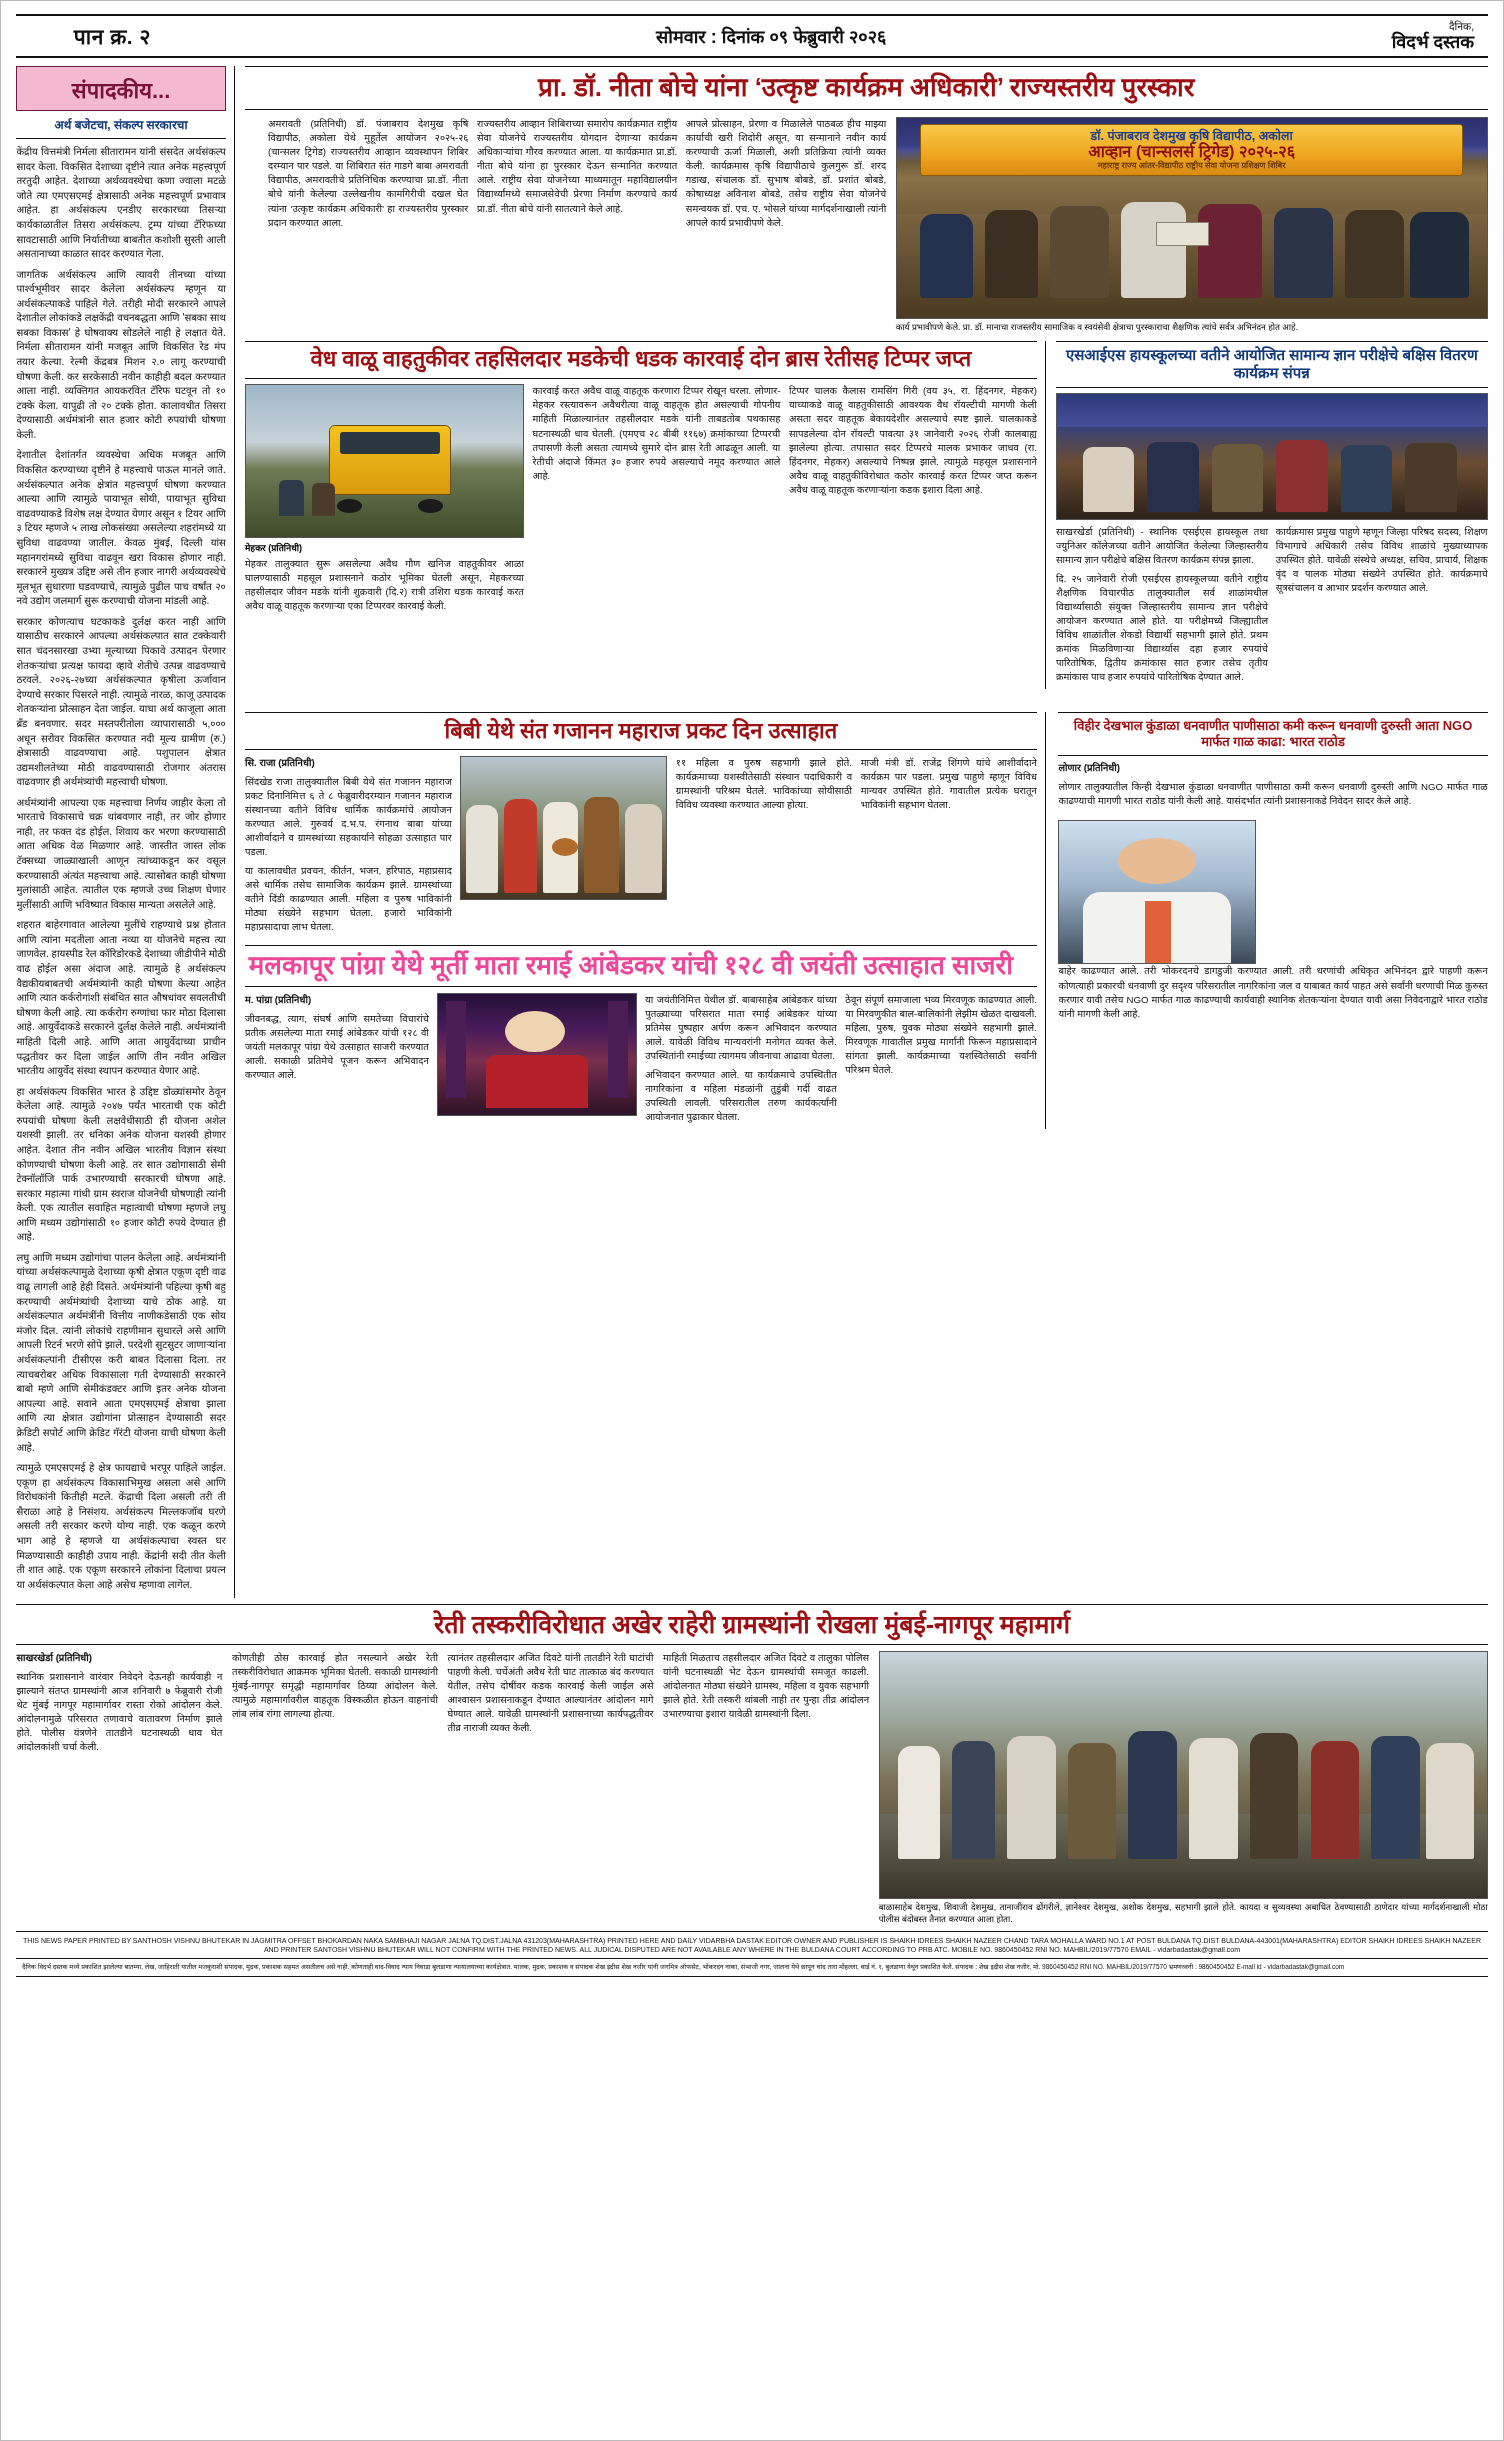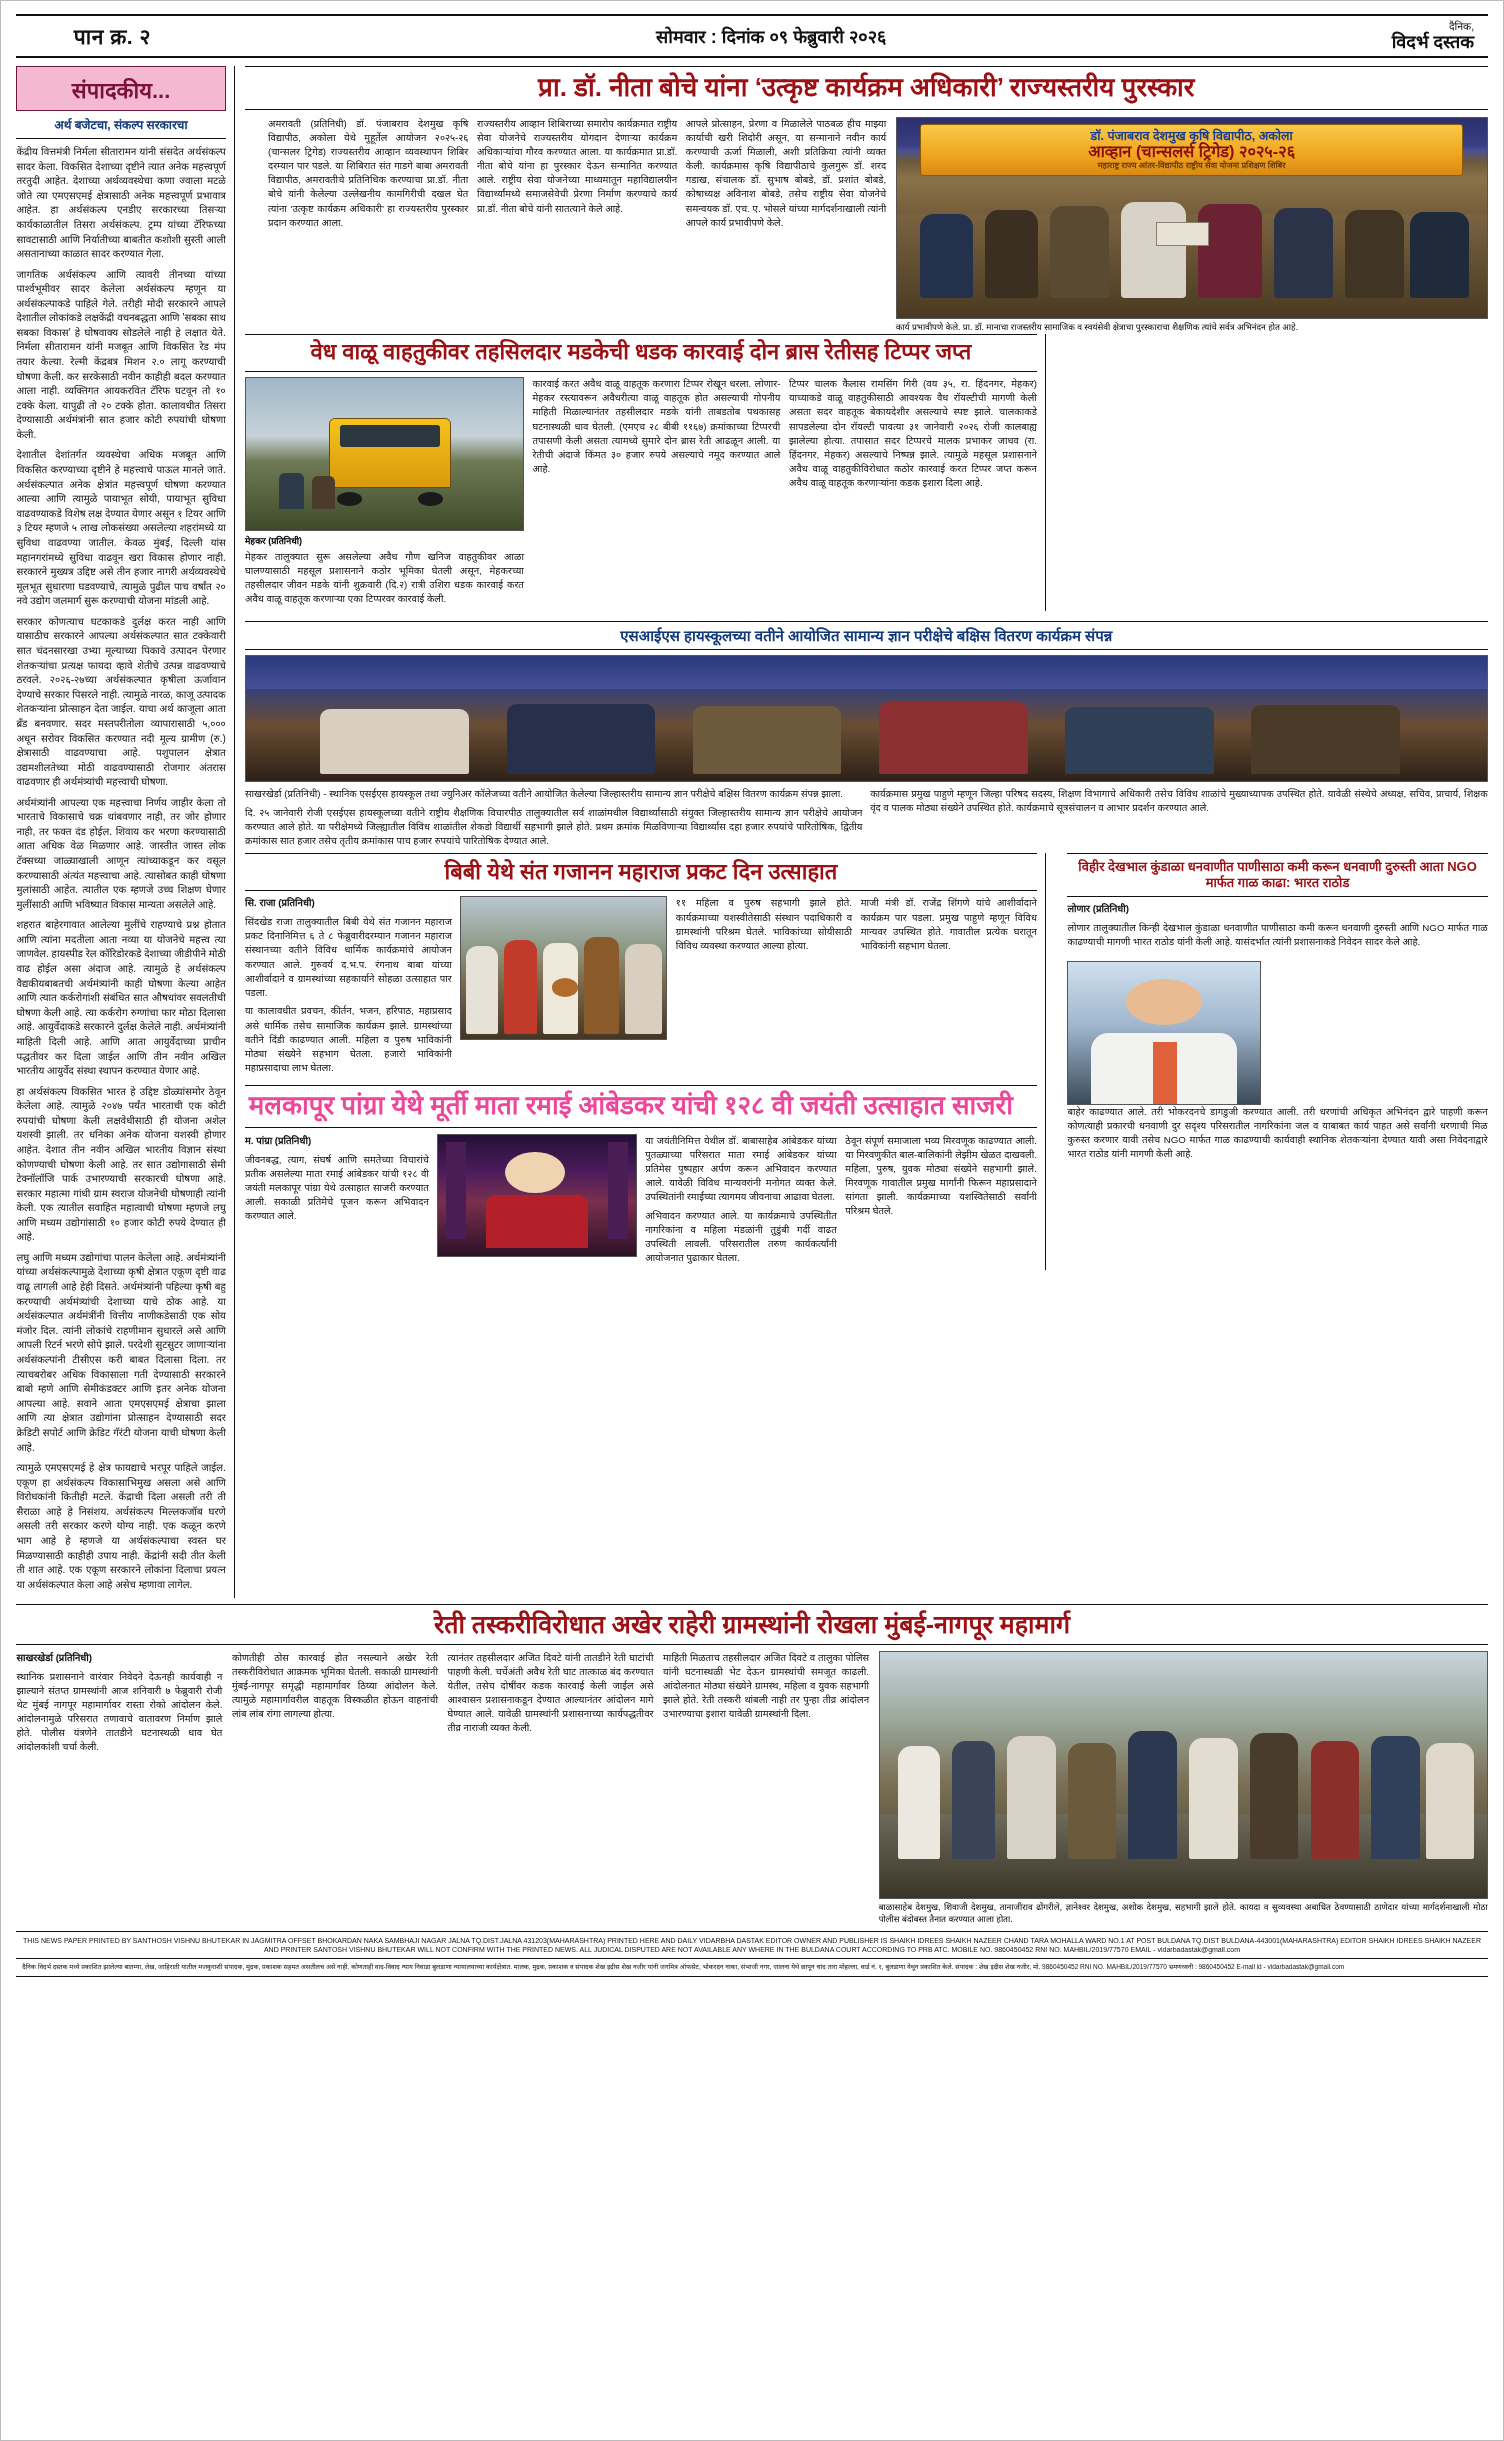--- a/index.html
+++ b/index.html
@@ -206,21 +206,21 @@
               <div class="person" style="left:64%; width:10%; height:45%; background:#2b3348;"></div>
               <div class="person" style="left:76%; width:10%; height:44%; background:#403525;"></div>
               <div class="person" style="left:87%; width:10%; height:43%; background:#1f2a3a;"></div>
               <div class="rect" style="left:44%; bottom:36%; width:9%; height:12%; background:#e8e2d4; border:1px solid #8a8270;"></div>
             </div>
             <div style="font-size:8.6px; line-height:1.35; text-align:justify; padding-top:2.9px;">कार्य प्रभावीपणे केले. प्रा. डॉ. मानाचा राजस्तरीय सामाजिक व स्वयंसेवी क्षेत्राचा पुरस्काराचा शैक्षणिक त्यांचे सर्वत्र अभिनंदन होत आहे.</div>
           </div>
         </div>
       </div>
 
-      <div style="display:flex; gap:9.6px; margin-top:0;flex-direction:column;">
+      <div style="display:flex; gap:9.6px; margin-top:7px;">
 
         <div style="width:64.5%; border-right:1.9px solid #111; padding-right:8.6px;">
           <div class="hl-red">वेध वाळू वाहतुकीवर तहसिलदार मडकेची धडक कारवाई दोन ब्रास रेतीसह टिप्पर जप्त</div>
           <div style="display:flex; gap:8.6px; padding-top:5.8px;">
             <div style="width:36%;">
               <div class="photo ph-truck pframe" style="height:154px;">
                 <div class="cab"></div>
                 <div class="win"></div>
                 <div class="wheel" style="left:33%;"></div>
                 <div class="wheel" style="left:62%;"></div>
@@ -257,21 +257,21 @@
               <p>साखरखेर्डा (प्रतिनिधी) - स्थानिक एसईएस हायस्कूल तथा ज्युनिअर कॉलेजच्या वतीने आयोजित केलेल्या जिल्हास्तरीय सामान्य ज्ञान परीक्षेचे बक्षिस वितरण कार्यक्रम संपन्न झाला.</p>
               <p>दि. २५ जानेवारी रोजी एसईएस हायस्कूलच्या वतीने राष्ट्रीय शैक्षणिक विचारपीठ तालुक्यातील सर्व शाळांमधील विद्यार्थ्यांसाठी संयुक्त जिल्हास्तरीय सामान्य ज्ञान परीक्षेचे आयोजन करण्यात आले होते. या परीक्षेमध्ये जिल्ह्यातील विविध शाळांतील शेकडो विद्यार्थी सहभागी झाले होते. प्रथम क्रमांक मिळविणाऱ्या विद्यार्थ्यास दहा हजार रुपयांचे पारितोषिक, द्वितीय क्रमांकास सात हजार तसेच तृतीय क्रमांकास पाच हजार रुपयांचे पारितोषिक देण्यात आले.</p>
             </div>
             <div style="flex:1;">
               <p>कार्यक्रमास प्रमुख पाहुणे म्हणून जिल्हा परिषद सदस्य, शिक्षण विभागाचे अधिकारी तसेच विविध शाळांचे मुख्याध्यापक उपस्थित होते. यावेळी संस्थेचे अध्यक्ष, सचिव, प्राचार्य, शिक्षक वृंद व पालक मोठ्या संख्येने उपस्थित होते. कार्यक्रमाचे सूत्रसंचालन व आभार प्रदर्शन करण्यात आले.</p>
             </div>
           </div>
         </div>
       </div>
 
-      <div style="display:flex; gap:21px; margin-top:0;">
+      <div style="display:flex; gap:12px; margin-top:23px;">
 
         <div style="width:64.5%; border-right:1.9px solid #111; padding-right:8.6px;">
           <div class="hl-red">बिबी येथे संत गजानन महाराज प्रकट दिन उत्साहात</div>
           <div style="display:flex; gap:8.6px; padding-top:5.8px;">
             <div style="width:27%;" class="body-text">
               <p class="byline">सि. राजा (प्रतिनिधी)</p>
               <p>सिंदखेड राजा तालुक्यातील बिबी येथे संत गजानन महाराज प्रकट दिनानिमित्त ६ ते ८ फेब्रुवारीदरम्यान गजानन महाराज संस्थानच्या वतीने विविध धार्मिक कार्यक्रमांचे आयोजन करण्यात आले. गुरुवर्य द.भ.प. रंगनाथ बाबा यांच्या आशीर्वादाने व ग्रामस्थांच्या सहकार्याने सोहळा उत्साहात पार पडला.</p>
               <p>या कालावधीत प्रवचन, कीर्तन, भजन, हरिपाठ, महाप्रसाद असे धार्मिक तसेच सामाजिक कार्यक्रम झाले. ग्रामस्थांच्या वतीने दिंडी काढण्यात आली. महिला व पुरुष भाविकांनी मोठ्या संख्येने सहभाग घेतला. हजारो भाविकांनी महाप्रसादाचा लाभ घेतला.</p>
             </div>
             <div style="width:27%;">

